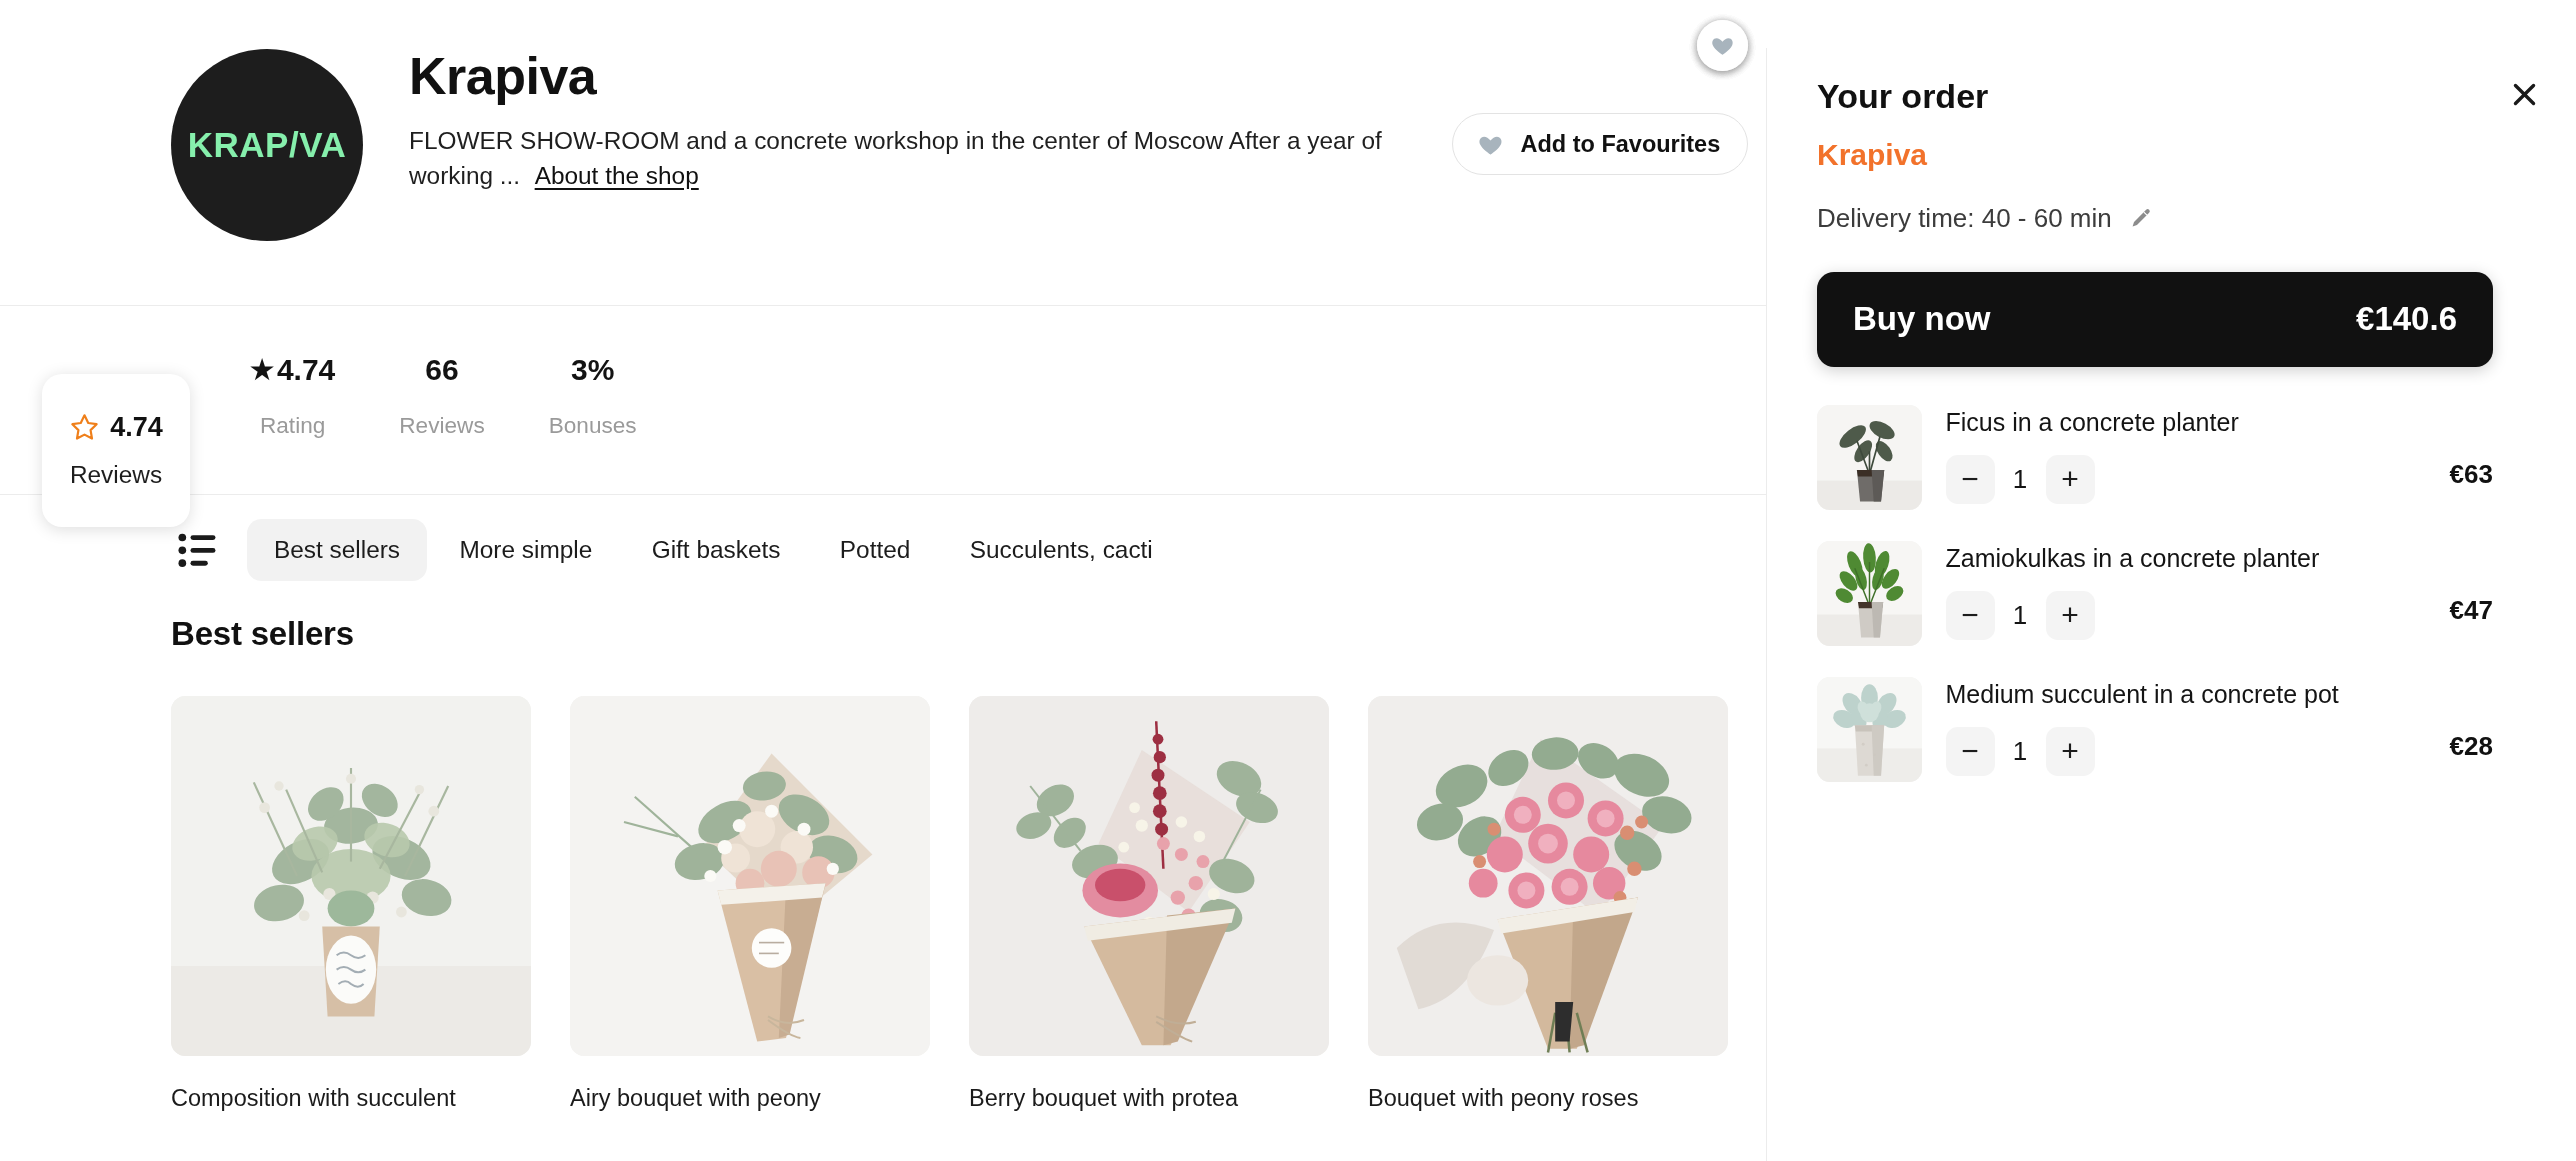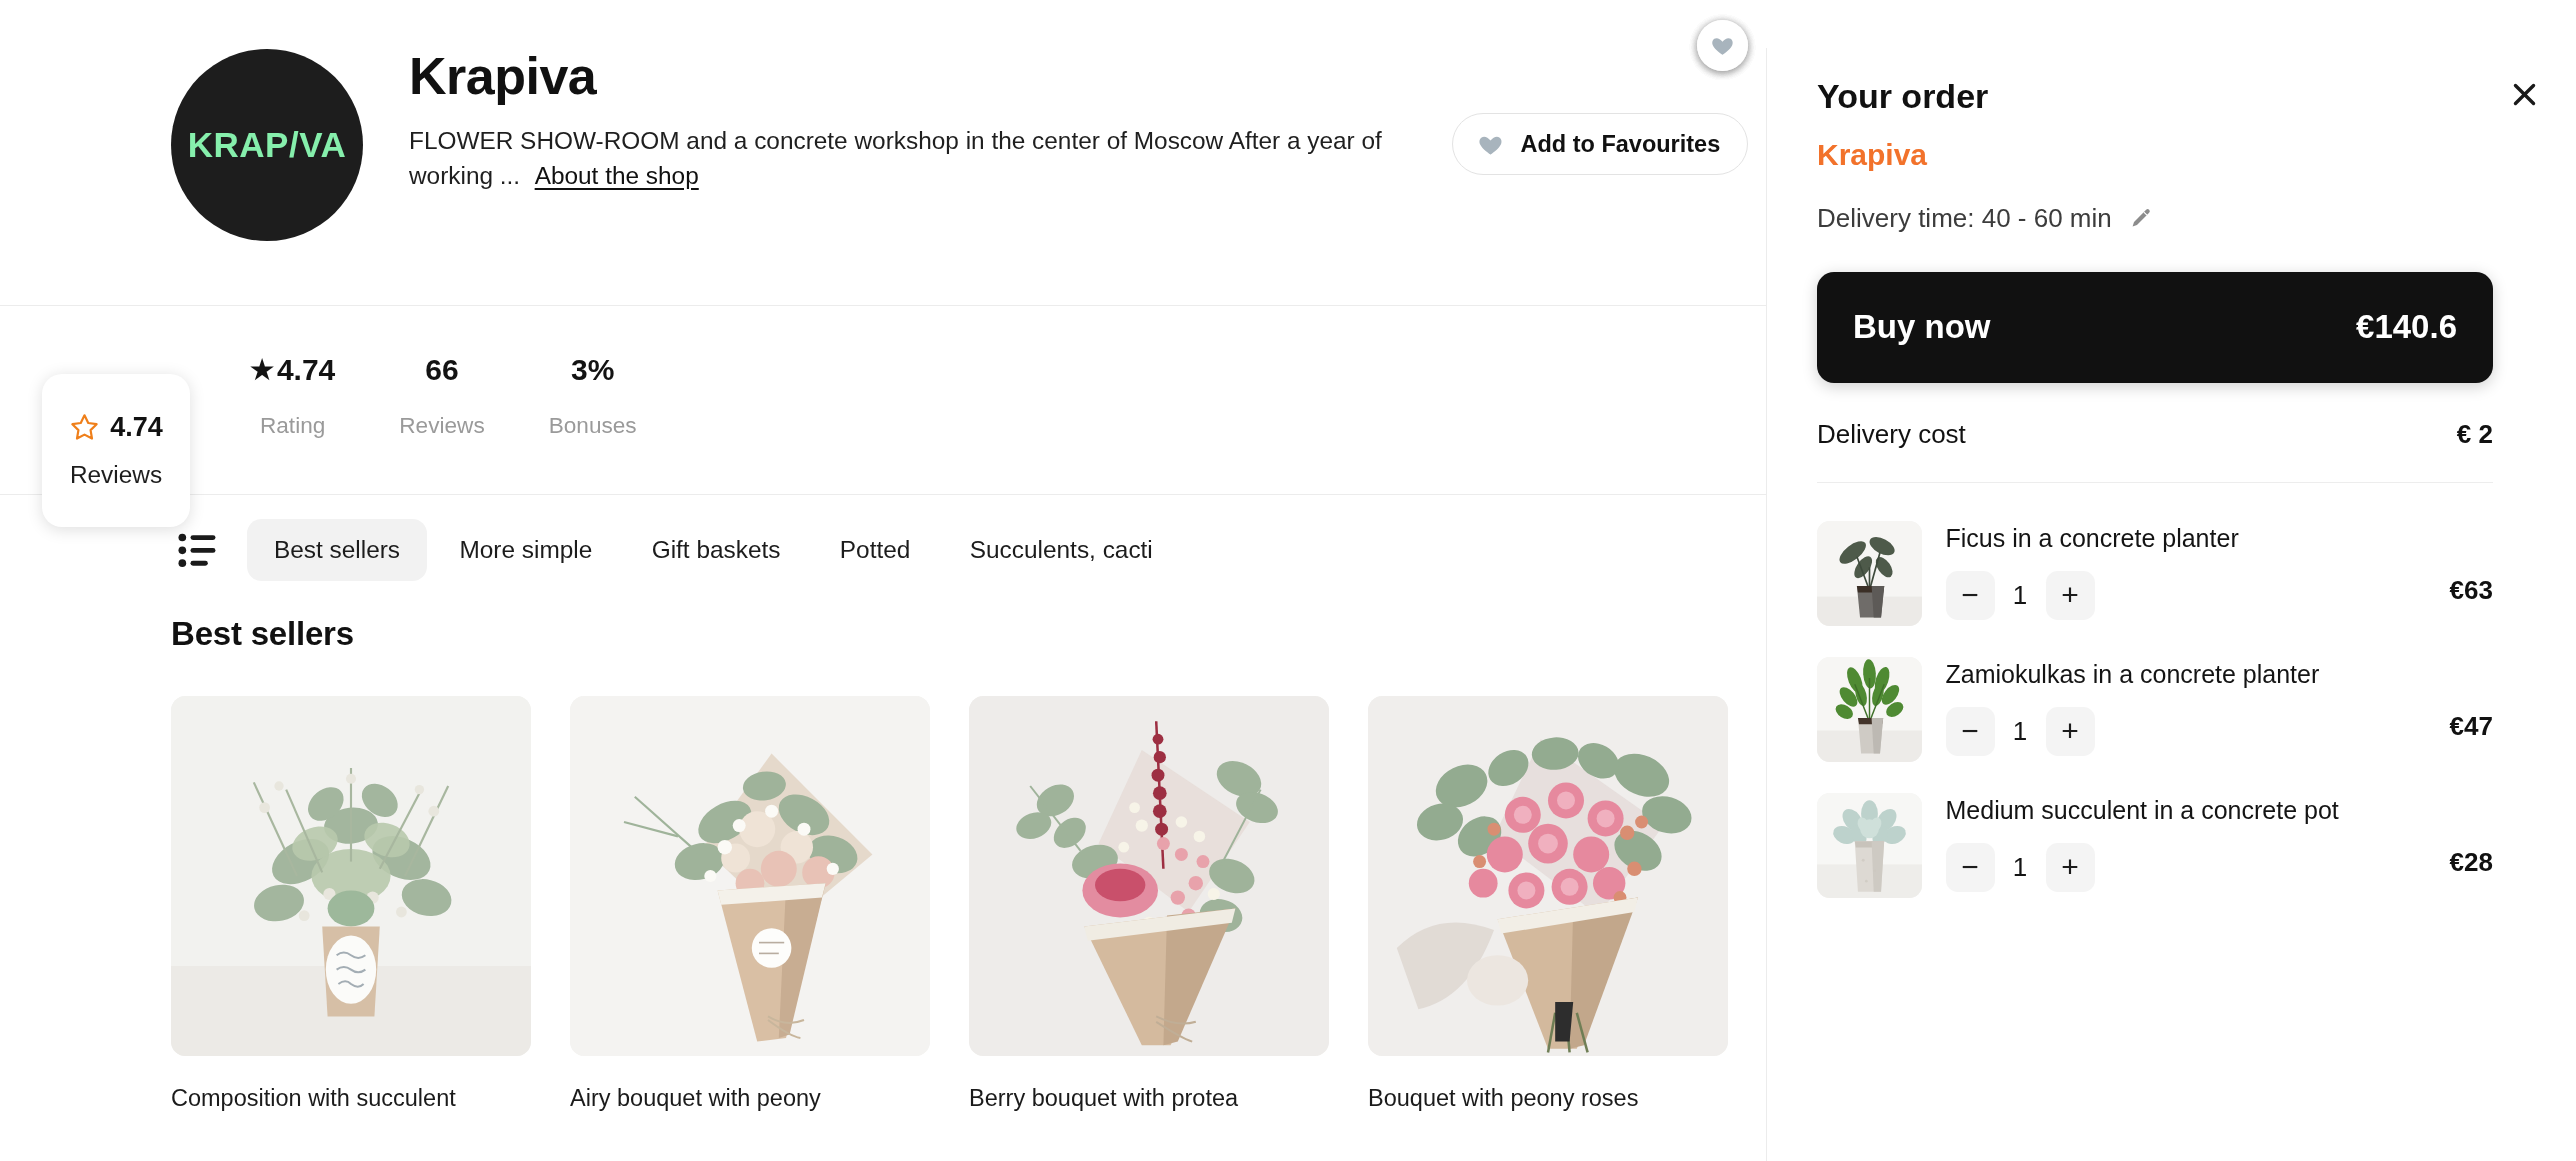--- a/index.html
+++ b/index.html
@@ -312,21 +312,21 @@
     color: #3c3c3c;
     display: flex;
     align-items: center;
     gap: 16.3px;
     font-weight: 400;
   }
   .pencil-icon { width: 25px; height: 25px; cursor: pointer; flex: 0 0 auto; }
 
   .buy-now {
     margin-top: 38px;
-    height: 111px;
+    height: 95px;
     background: #111111;
     border-radius: 17px;
     display: flex;
     align-items: center;
     justify-content: space-between;
     padding: 0 36px;
     cursor: pointer;
     box-shadow: 0 3.6px 14.5px rgba(0,0,0,0.18);
   }
   .buy-now .label { font-size: 33px; font-weight: 700; color: #fff; }
@@ -771,24 +771,20 @@
             <path d="M15.2 5.8 L18.2 8.8" stroke="#ffffff" stroke-width="1.1"></path>
           </svg>
         </span>
       </div>
 
       <div class="buy-now">
         <span class="label">Buy now</span>
         <span class="total">€140.6</span>
       </div>
 
-      <div class="delivery-cost">
-        <span class="label">Delivery cost</span>
-        <span class="value">€ 2</span>
-      </div>
 
       <div class="cart-items">
 
         <div class="cart-item">
           <div class="cart-thumb">
             <svg viewBox="0 0 100 100" xmlns="http://www.w3.org/2000/svg">
               <rect width="100" height="100" fill="#f6f5f3"></rect>
               <rect x="0" y="72" width="100" height="28" fill="#eceae7"></rect>
               <g fill="#4e5a4a">
                 <ellipse cx="34" cy="30" rx="15" ry="7" transform="rotate(-38 34 30)"></ellipse>

